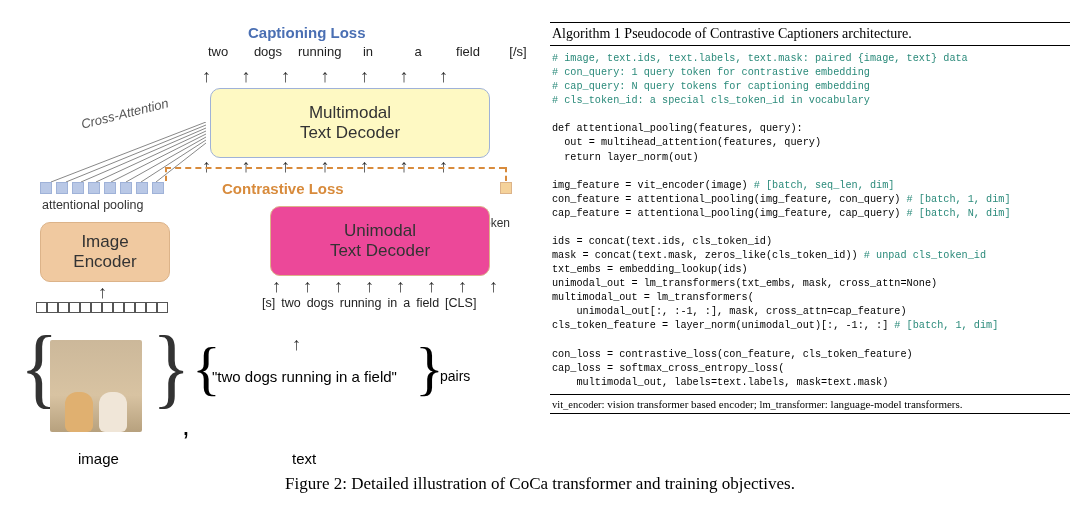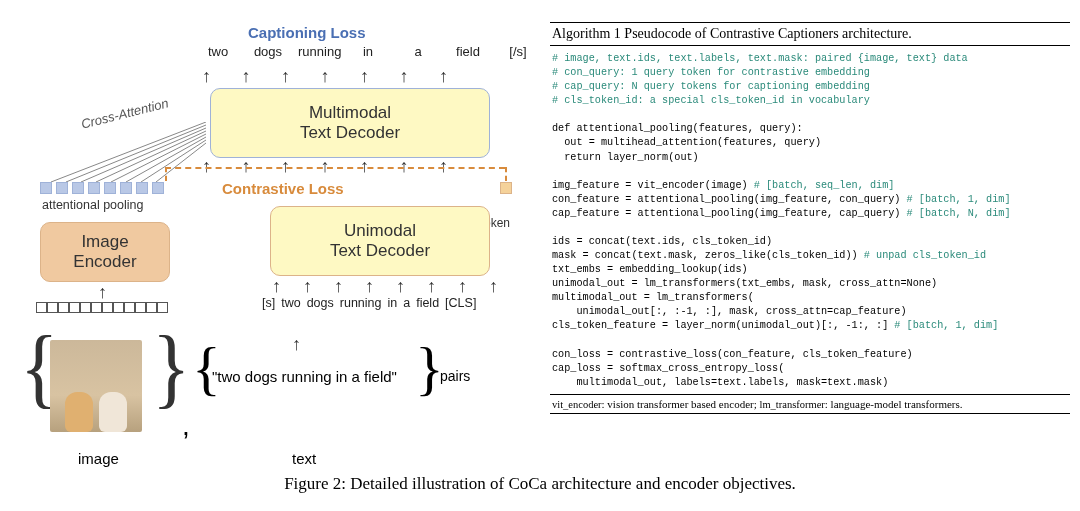--- a/index.html
+++ b/index.html
@@ -50,21 +50,21 @@
       width: 280px; height: 70px;
       background: #fef9c3; border: 1px solid #9fb2d8;
       border-radius: 10px;
       display: flex; flex-direction: column;
       align-items: center; justify-content: center;
       font-size: 17px; color: #333;
     }
     .utd {
       position: absolute; top: 184px; left: 260px;
       width: 220px; height: 70px;
-      background: #fef9c3; border: 1px solid #dcb389;
+      background: #ec4899; border: 1px solid #dcb389;
       border-radius: 10px;
       display: flex; flex-direction: column;
       align-items: center; justify-content: center;
       font-size: 17px; color: #333;
     }
     .imgEnc {
       position: absolute; top: 200px; left: 30px;
       width: 130px; height: 60px;
       background: #f0c9a0; border: 1px solid #dcb389;
       border-radius: 10px;
@@ -364,13 +364,13 @@
 <span></span>
 <span>con_loss = contrastive_loss(con_feature, cls_token_feature)</span>
 <span>cap_loss = softmax_cross_entropy_loss(</span>
 <span>    multimodal_out, labels=text.labels, mask=text.mask)</span></pre>
     <div class="algFoot">
       <code>vit_encoder</code><span>: vision transformer based encoder; </span><code>lm_transformer</code><span>: language-model transformers.</span>
     </div>
   </div>
 </div>
 
-<div class="figcap">Figure 2: Detailed illustration of CoCa architecture and encoder objectives.</div>
+<div class="figcap">Figure 2: Detailed illustration of CoCa transformer and training objectives.</div>
 
 </body></html>

